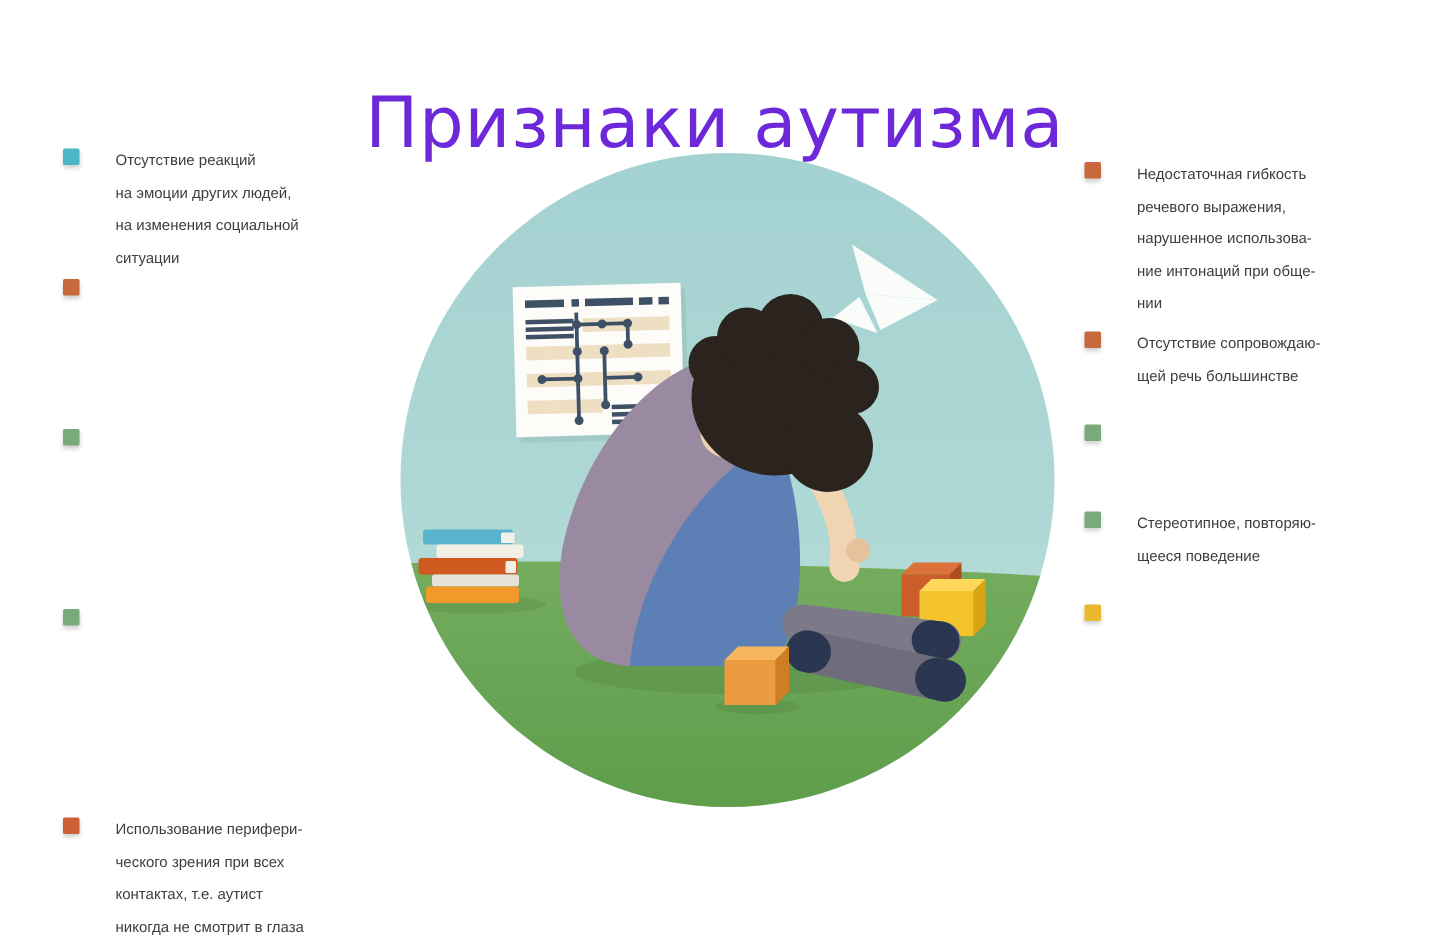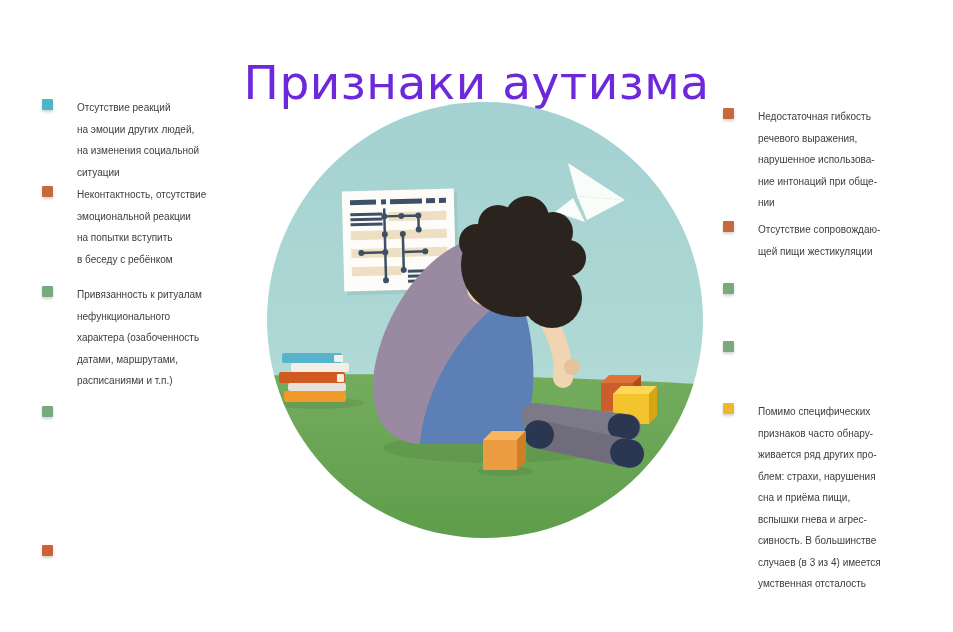--- a/index.html
+++ b/index.html
@@ -176,68 +176,56 @@
   <div class="col-left">
     <div class="item" style="top:97px">
       <span class="bullet" style="background-color: rgb(77, 182, 198);"></span>
       <p class="txt">Отсутствие реакций
 на эмоции других людей,
 на изменения социальной
 ситуации</p>
     </div>
     <div class="item" style="top:184px">
       <span class="bullet" style="background-color: rgb(200, 105, 61);"></span>
-      <p class="txt">Неконтактность, отсутствие
-эмоциональной реакции
-на попытки вступить
-в беседу с ребёнком</p>
     </div>
     <div class="item" style="top:284px">
       <span class="bullet" style="background-color: rgb(122, 169, 124);"></span>
-      <p class="txt">Привязанность к ритуалам
-нефункционального
-характера (озабоченность
-датами, маршрутами,
-расписаниями и т.п.)</p>
     </div>
     <div class="item" style="top:404px">
       <span class="bullet" style="background-color: rgb(122, 169, 124);"></span>
     </div>
     <div class="item" style="top:543px">
       <span class="bullet" style="background-color: rgb(205, 97, 54);"></span>
+      <p class="txt">Использование перифери-
+ческого зрения при всех
+контактах, т.е. аутист
+никогда не смотрит в глаза</p>
     </div>
   </div>
 
   <div class="col-right">
     <div class="item" style="top:106px">
       <span class="bullet" style="background-color: rgb(200, 105, 61);"></span>
       <p class="txt">Недостаточная гибкость
 речевого выражения,
 нарушенное использова-
 ние интонаций при обще-
 нии</p>
     </div>
     <div class="item" style="top:219px">
       <span class="bullet" style="background-color: rgb(200, 105, 61);"></span>
       <p class="txt">Отсутствие сопровождаю-
-щей пищи жестикуляции</p>
+щей речь большинстве</p>
     </div>
     <div class="item" style="top:281px">
       <span class="bullet" style="background-color: rgb(122, 169, 124);"></span>
     </div>
     <div class="item" style="top:339px">
       <span class="bullet" style="background-color: rgb(122, 169, 124);"></span>
+      <p class="txt">Стереотипное, повторяю-
+щееся поведение</p>
     </div>
     <div class="item" style="top:401px">
       <span class="bullet" style="background-color: rgb(234, 185, 47);"></span>
-      <p class="txt">Помимо специфических
-признаков часто обнару-
-живается ряд других про-
-блем: страхи, нарушения
-сна и приёма пищи,
-вспышки гнева и агрес-
-сивность. В большинстве
-случаев (в 3 из 4) имеется
-умственная отсталость</p>
     </div>
   </div>
 
 </div>
 
 </body></html>

